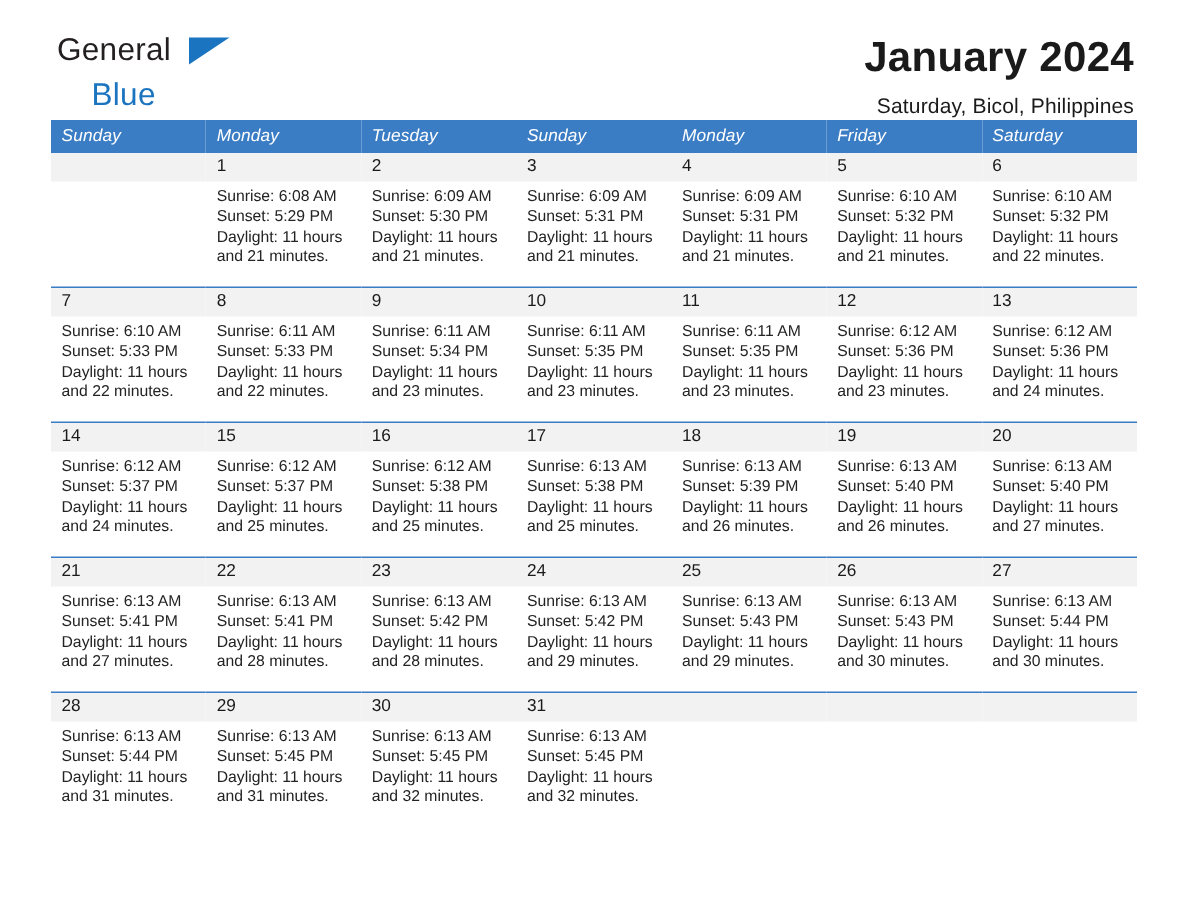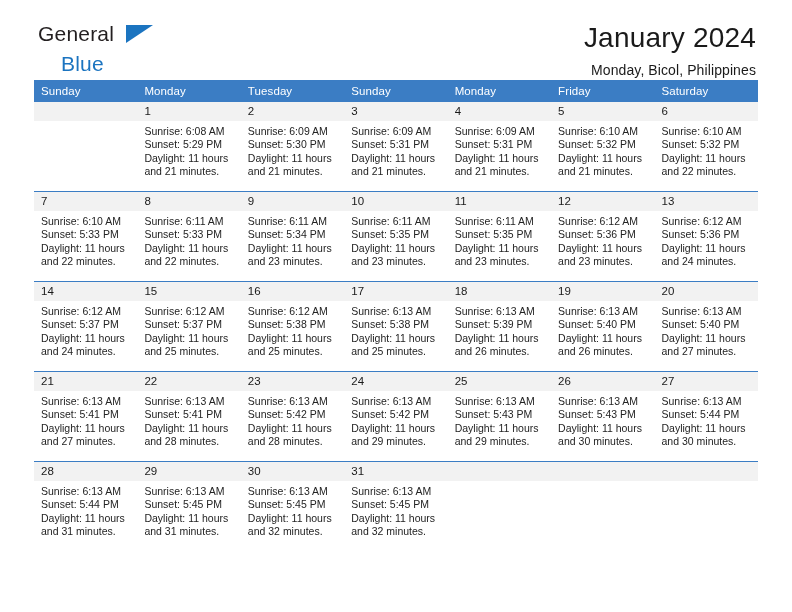--- a/index.html
+++ b/index.html
@@ -66,21 +66,21 @@
     border-left: 27px solid #1b74c0;
     border-bottom: 18px solid transparent;
   }
 
   .title-block {
     text-align: right;
     padding-right: 2px;
   }
   .cal-title {
     font-size: 28px;
-    font-weight: normal;
+    font-weight: bold;
     color: #1a1a1a;
     line-height: 32px;
     letter-spacing: .2px;
   }
   .cal-subtitle {
     font-size: 14px;
     color: #1a1a1a;
     line-height: 20px;
     margin-top: 6px;
     letter-spacing: .1px;
@@ -96,20 +96,21 @@
   .calendar th {
     background: #3b7dc4;
     color: #ffffff;
     font-size: 11.5px;
     font-weight: normal;
     text-align: left;
     padding: 5px 0 5px 7px;
     height: 20px;
     box-sizing: border-box;
     letter-spacing: .1px;
+    font-style: italic;
   }
   .calendar td {
     vertical-align: top;
     padding: 0;
     width: 103.42px;
   }
   tr.week-row > td {
     border-top: 1.3px solid #3b7dc4;
   }
   tr.week-row.first > td {
@@ -150,21 +151,21 @@
   <div class="header">
 
     <div class="logo">
       <span class="logo-general">General</span>
       <span class="logo-tri"></span>
       <span class="logo-blue">Blue</span>
     </div>
 
     <div class="title-block">
       <div class="cal-title">January 2024</div>
-      <div class="cal-subtitle">Monday, Bicol, Philippines</div>
+      <div class="cal-subtitle">Saturday, Bicol, Philippines</div>
     </div>
 
   </div>
 
   <table class="calendar">
     <thead>
       <tr>
         <th>Sunday</th>
         <th>Monday</th>
         <th>Tuesday</th>

